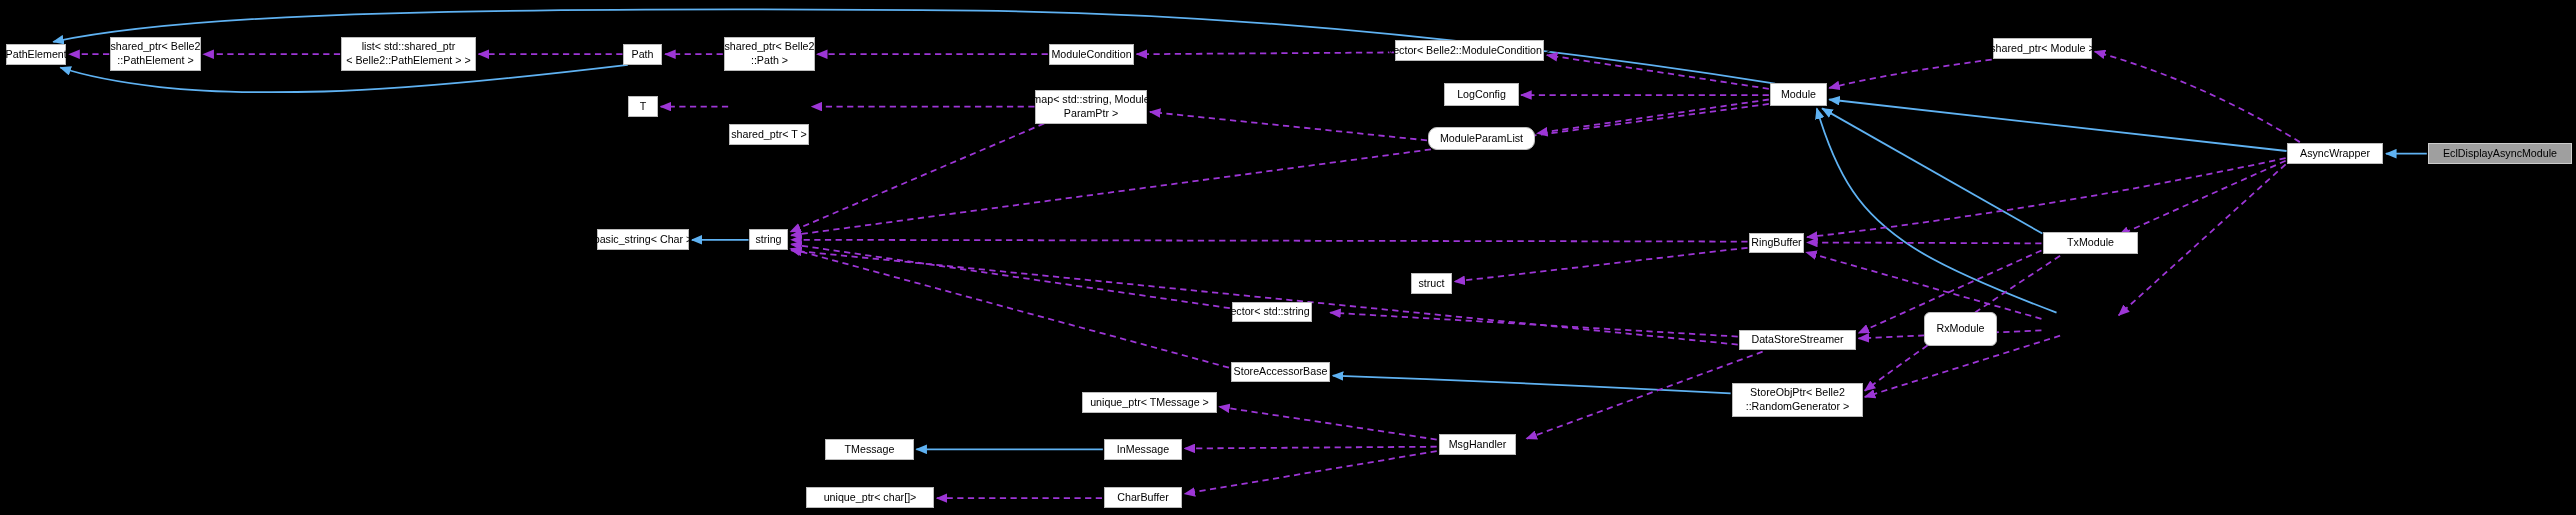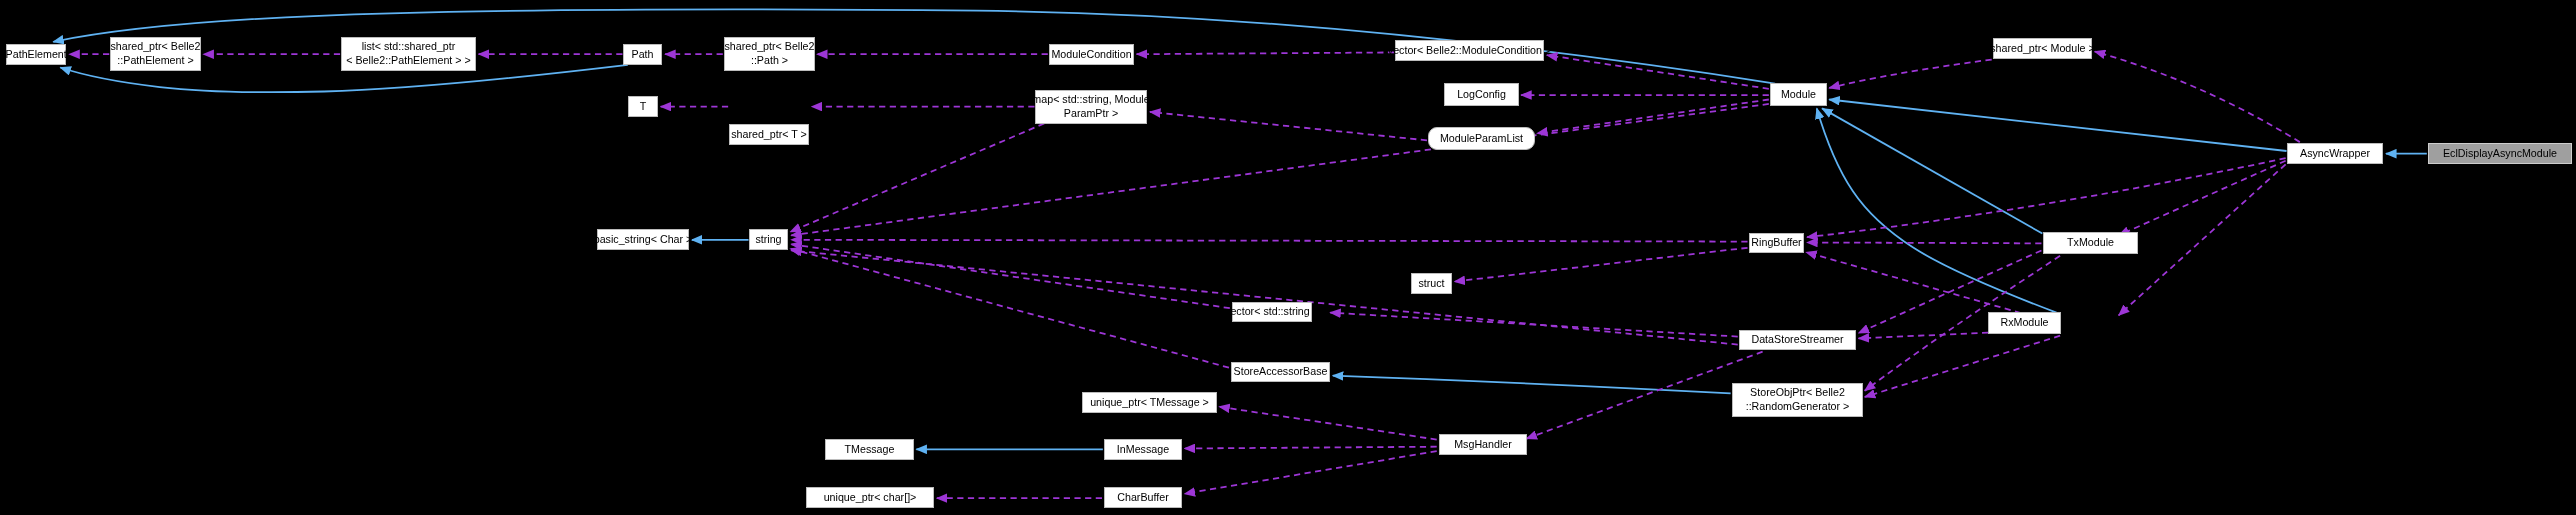--- a/index.html
+++ b/index.html
@@ -144,21 +144,21 @@
       </div>
       <div class="node" style="left: 2043px; top: 232px; width: 95px; height: 22px;">
         <span class="lbl">TxModule</span>
       </div>
       <div class="node" style="left: 1411px; top: 273px; width: 41px; height: 21px;">
         <span class="lbl">struct</span>
       </div>
       <div class="node" style="left: 1232px; top: 302px; width: 80px; height: 19.5px;">
         <span class="lbl">vector&lt; std::string &gt;</span>
       </div>
-      <div class="node" style="left: 1988px; top: 312px; width: 73px; height: 22px;">
+      <div class="node" style="left: 1924px; top: 312px; width: 73px; height: 34px; border-radius: 6px;">
         <span class="lbl">RxModule</span>
       </div>
       <div class="node" style="left: 1739px; top: 330px; width: 117px; height: 20.4px; padding-left: 45px;">
         <span class="lbl">DataStoreStreamer</span>
       </div>
       <div class="node" style="left: 1231px; top: 362px; width: 99px; height: 19.5px;">
         <span class="lbl">StoreAccessorBase</span>
       </div>
       <div class="node" style="left: 1732px; top: 383px; width: 131px; height: 34px;">
         <span class="lbl">StoreObjPtr&lt; Belle2
@@ -166,21 +166,21 @@
       </div>
       <div class="node" style="left: 1082px; top: 392px; width: 135px; height: 21px;">
         <span class="lbl">unique_ptr&lt; TMessage &gt;</span>
       </div>
       <div class="node" style="left: 825px; top: 439px; width: 89px; height: 21px;">
         <span class="lbl">TMessage</span>
       </div>
       <div class="node" style="left: 1104px; top: 439px; width: 78px; height: 21px;">
         <span class="lbl">InMessage</span>
       </div>
-      <div class="node" style="left: 1439px; top: 434px; width: 88px; height: 21px;">
+      <div class="node" style="left: 1439px; top: 434px; width: 77px; height: 21px;">
         <span class="lbl">MsgHandler</span>
       </div>
       <div class="node" style="left: 806px; top: 487px; width: 128px; height: 21px;">
         <span class="lbl">unique_ptr&lt; char[]&gt;</span>
       </div>
       <div class="node" style="left: 1104px; top: 487px; width: 78px; height: 21px;">
         <span class="lbl">CharBuffer</span>
       </div>
     </div>
 </div>

